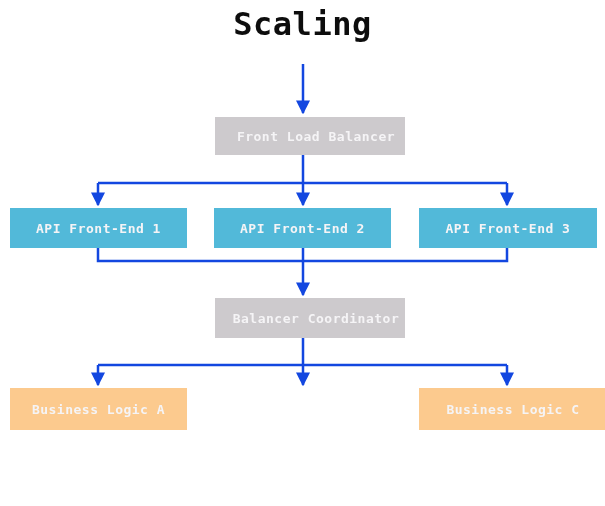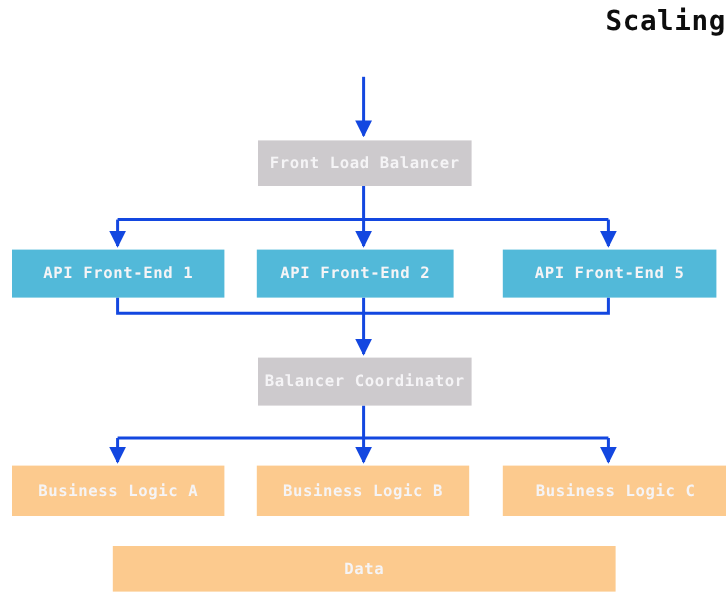--- a/index.html
+++ b/index.html
@@ -11,22 +11,22 @@
     position: relative;
     width: 605px;
     height: 506px;
     background: var(--bg, #ffffff);
     overflow: hidden;
   }
   .diagram-title {
     position: absolute;
     left: 0; top: 5px;
     width: 100%;
-    text-align: right;
-    font-size: 23px;
+    text-align: center;
+    font-size: 32px;
     font-weight: bold;
     letter-spacing: 0.5px;
     color: var(--title-text, #0d0d0d);
   }
   svg.edges {
     position: absolute;
     left: 0; top: 0;
     width: 605px; height: 506px;
   }
   svg.edges path.link {
@@ -42,27 +42,27 @@
     position: absolute;
     display: flex;
     align-items: center;
     justify-content: center;
     font-size: 13px;
     font-weight: bold;
     letter-spacing: 0.5px;
     color: var(--node-text, #f5f4f6);
     white-space: nowrap;
   }
-  .node.gray   { background: var(--node-gray, #cdcacd); }
+  .node.gray   { background: var(--node-gray, #cdcacd); padding-left: 12px; }
   .node.blue   { background: var(--node-blue, #52b9d9); }
   .node.orange { background: var(--node-orange, #fcca8e); align-items: center; }
 
   .n-flb  { left: 215px; top: 117px; width: 178px; height: 38px; }
   .n-api1 { left: 10px;  top: 208px; width: 177px; height: 40px; }
-  .n-api2 { left: 214px; top: 208px; width: 164px; height: 40px; }
+  .n-api2 { left: 214px; top: 208px; width: 177px; height: 40px; }
   .n-api3 { left: 419px; top: 208px; width: 178px; height: 40px; }
   .n-sc   { left: 215px; top: 298px; width: 178px; height: 40px; }
   .n-la   { left: 10px;  top: 388px; width: 177px; height: 42px; }
   .n-lb   { left: 214px; top: 388px; width: 177px; height: 42px; }
   .n-lc   { left: 419px; top: 388px; width: 188px; height: 42px; }
   .n-data { left: 94px;  top: 455px; width: 419px; height: 38px; }
 </style>
 </head>
 <body>
 
@@ -97,34 +97,28 @@
     <span>Front Load Balancer</span>
   </div>
 
   <div class="node blue n-api1">
     <span>API Front-End 1</span>
   </div>
   <div class="node blue n-api2">
     <span>API Front-End 2</span>
   </div>
   <div class="node blue n-api3">
-    <span>API Front-End 5</span>
+    <span>API Front-End 3</span>
   </div>
 
   <div class="node gray n-sc">
     <span>Balancer Coordinator</span>
   </div>
 
   <div class="node orange n-la">
     <span>Business Logic A</span>
   </div>
-  <div class="node orange n-lb">
-    <span>Business Logic B</span>
-  </div>
   <div class="node orange n-lc">
     <span>Business Logic C</span>
   </div>
 
-  <div class="node orange n-data">
-    <span>Data</span>
-  </div>
 
 </div>
 
 </body></html>

